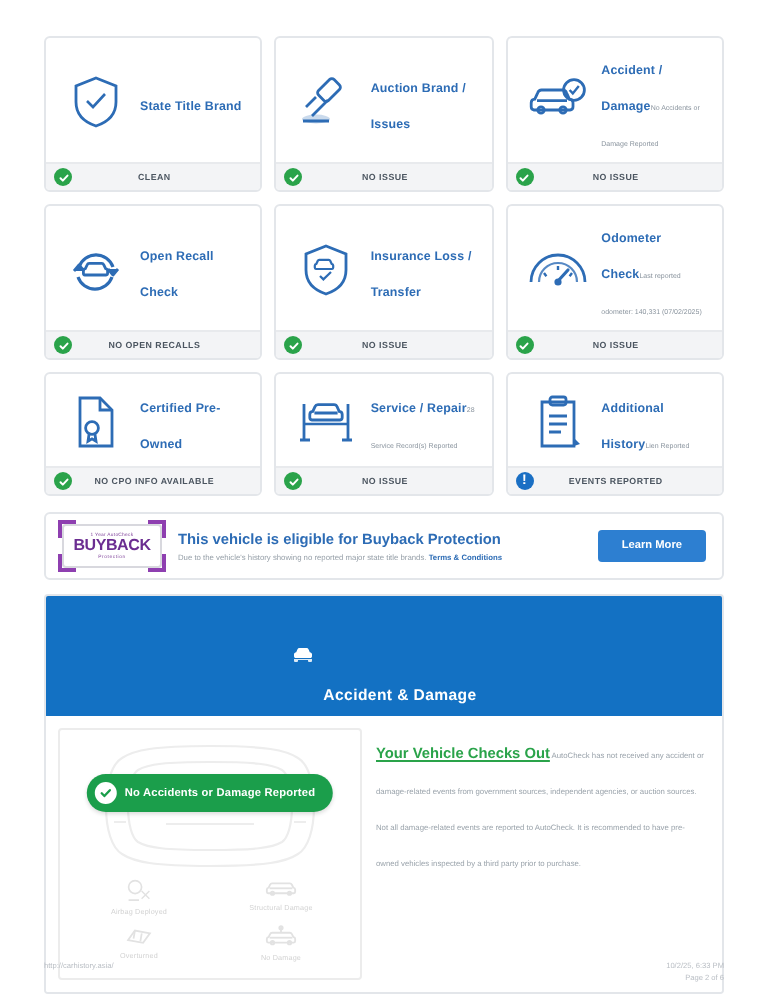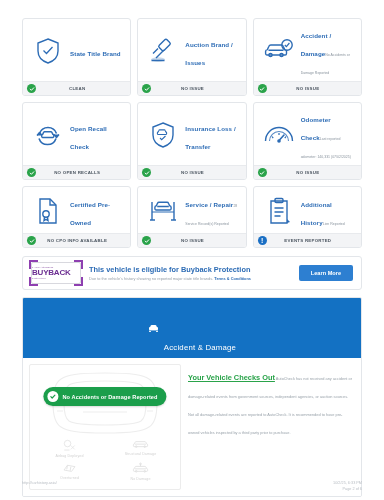--- a/index.html
+++ b/index.html
@@ -96,21 +96,21 @@
     padding: 5px 8px;
     gap: 8px;
     min-height: 30px;
   }
   .bb-logo {
     width: 50px; min-width: 50px; height: 22px;
     border: 1px solid #d8d8de;
     border-radius: 2px;
     position: relative;
     display: flex; flex-direction: column;
-    justify-content: center;
+    align-items: center; justify-content: center;
     background: #fff;
   }
   .bb-logo .lt { font-size: 2.4px; color: #7d3f98; letter-spacing: .15px; }
   .bb-logo .lm { font-size: 8px; font-weight: bold; color: #6b2d91; letter-spacing: -.2px; line-height: 1; }
   .bb-logo .lb { font-size: 2.4px; color: #7d3f98; letter-spacing: .3px; }
   .bb-logo i {
     position: absolute; width: 9px; height: 9px; border: 2px solid #8e3fb0;
   }
   .bb-logo i.c1 { top: -3px; left: -3px; border-right: 0; border-bottom: 0; }
   .bb-logo i.c2 { top: -3px; right: -3px; border-left: 0; border-bottom: 0; }
@@ -136,21 +136,21 @@
   .section { margin-top: 7px; border: 1px solid #e3e6ea; border-radius: 2px; overflow: hidden; }
   .section-head {
     background: #1371c3;
     color: #fff;
     display: flex;
     align-items: center;
     justify-content: center;
     gap: 5px;
     padding: 6px 0;
   }
-  .section-head .t { font-size: 7.8px; font-weight: normal; letter-spacing: .2px; margin-top: 39px; }
+  .section-head .t { font-size: 7.8px; font-weight: bold; letter-spacing: .2px; margin-top: 39px; }
   .section-body { display: flex; background: #fff; padding: 6px; gap: 7px; }
   .panel-left {
     flex: 0 0 152px;
     border: 1px solid #ececec;
     border-radius: 2px;
     position: relative;
     padding: 6px 4px 8px 4px;
     min-height: 118px;
   }
   .car-wrap { position: relative; height: 64px; }

